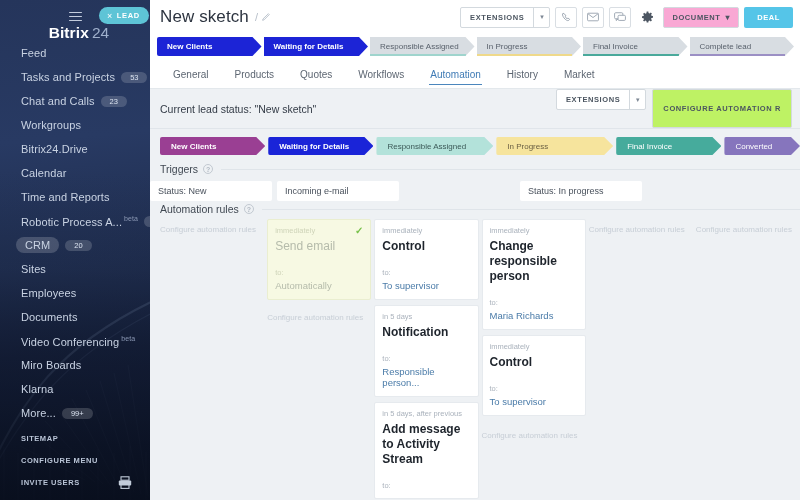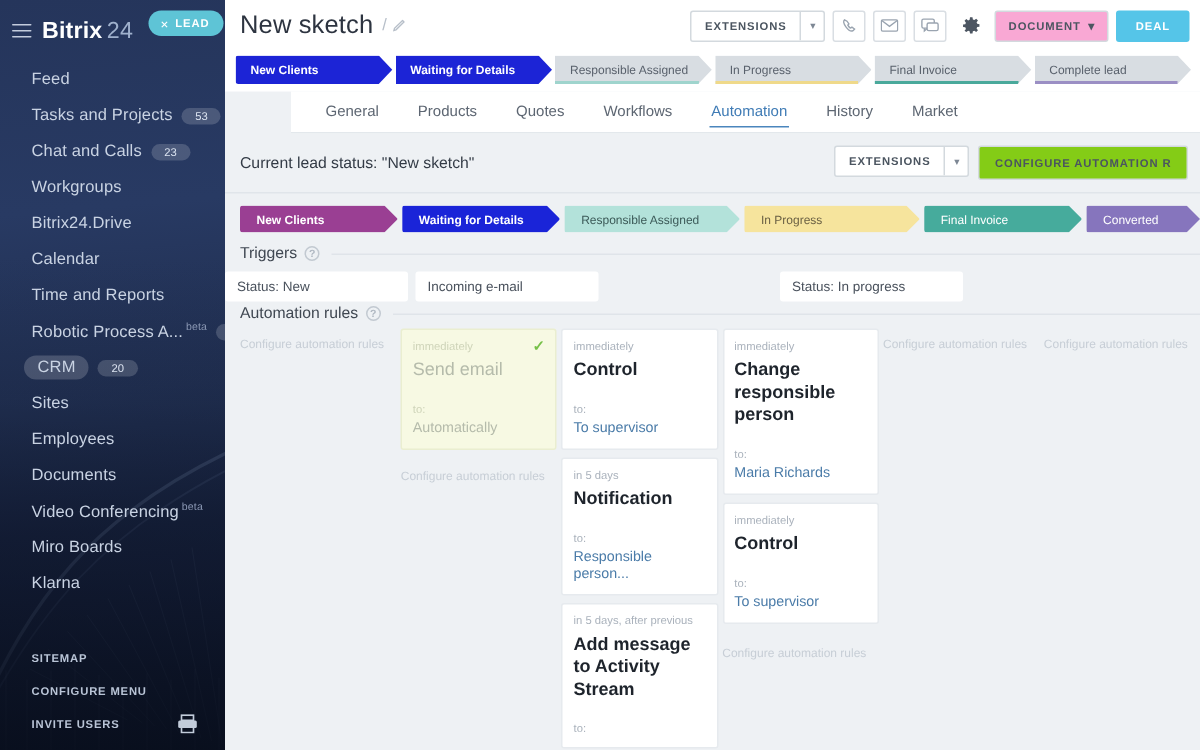--- a/index.html
+++ b/index.html
@@ -19,21 +19,21 @@
   }
   .sb-photo {
     position: absolute; left: 0; right: 0; top: 170px; height: 330px;
     background:
       linear-gradient(to bottom, rgba(30,45,75,0) 0%, rgba(28,42,72,0.25) 30%, rgba(14,22,42,0.55) 65%, rgba(8,14,28,0.85) 100%);
     pointer-events: none;
   }
   .sb-cable {
     position: absolute; pointer-events: none; opacity: .55;
   }
-  .sb-logo { display: flex; align-items: center; padding: 9px 0 0 8px; height: 32px; }
+  .sb-logo { display: flex; align-items: center; padding: 9px 0 0 8px; height: 32px; flex-direction: column; }
   .sb-burger { width: 13px; margin-right: 7px; }
   .sb-burger i { display: block; height: 1.5px; background: #c3ccdd; margin: 2.6px 0; border-radius: 1px; }
   .sb-name { color: #fff; font-size: 15.5px; font-weight: 700; letter-spacing: .1px; }
   .sb-name .n24 { color: #9fb0cc; font-weight: 400; margin-left: 3px; }
   .lead-pill {
     position: absolute; left: 99px; top: 7px; height: 17px; min-width: 50px;
     background: #5ec4d6; border-radius: 9px; color: #fff;
     display: flex; align-items: center; gap: 4px; padding: 0 8px;
     font-size: 7.5px; font-weight: 700; letter-spacing: .6px;
   }
@@ -112,41 +112,41 @@
     background: #d8dde2; flex: 1 1 0;
     clip-path: polygon(0 0, calc(100% - 9px) 0, 100% 50%, calc(100% - 9px) 100%, 0 100%, 0 100%);
   }
   .fseg.first { clip-path: polygon(0 0, calc(100% - 9px) 0, 100% 50%, calc(100% - 9px) 100%, 0 100%); border-radius: 2px 0 0 2px; }
   .fseg.act { background: #1c24d6; color: #fff; font-weight: 700; }
   .fseg .ul { position: absolute; left: 0; bottom: 0; height: 2px; width: calc(100% - 9px); }
 
   
   .tabs {
     background: #fff; display: flex; gap: 0; padding: 0 0 0 10px;
-    border-bottom: 1px solid #e3e8ec; height: 28px; align-items: stretch; margin-left: 44px;
+    border-bottom: 1px solid #e3e8ec; height: 28px; align-items: stretch;
   }
   .tab {
     display: flex; align-items: center; padding: 0 13px; font-size: 10px;
     color: #5d6672; position: relative;
   }
   .tab.on { color: #3f7bb5; }
   .tab.on:after {
     content:""; position: absolute; left: 12px; right: 12px; bottom: 3px;
     height: 1.5px; background: #4b86bd;
   }
 
   
   .statusrow {
     height: 40px; display: flex; align-items: center; padding: 0 8px 0 10px;
     background: #eef1f4; border-bottom: 1px solid #e0e5ea;
   }
   .statusrow .lbl { font-size: 10.5px; color: #333b46; }
   .statusrow .right { margin-left: auto; display: flex; gap: 6px; }
   .btn-conf {
-    height: 23px; padding: 0 10px; background: #84cc16; border: 1px solid #d3d9de;
+    height: 39px; padding: 0 10px; background: #bef264; border: 1px solid #d3d9de;
     border-radius: 2px; display: flex; align-items: center;
     font-size: 7.5px; font-weight: 700; color: #4b5560; letter-spacing: .6px;
     white-space: nowrap;
   }
 
   
   .stages { display: flex; gap: 3px; padding: 8px 0 8px 10px; }
   .st {
     position: relative; height: 18px; display: flex; align-items: center;
     padding-left: 11px; font-size: 8px; white-space: nowrap; flex: 1 1 0;
@@ -288,20 +288,24 @@
           <span class="lbl">Documents</span>
         </div>
         <div class="sb-item">
           <span class="lbl">Video Conferencing<span class="beta">beta</span></span>
         </div>
         <div class="sb-item">
           <span class="lbl">Miro Boards</span>
         </div>
         <div class="sb-item">
           <span class="lbl">Klarna</span>
+        </div>
+        <div class="sb-item">
+          <span class="lbl">More...</span>
+          <span class="sb-badge">99+</span>
         </div>
       </div>
 
     <div class="sb-foot" id="sbfoot">
         <div>SITEMAP</div>
         <div>CONFIGURE MENU</div>
         <div>INVITE USERS</div>
       </div>
 
     <svg class="sb-print" width="14" height="13" viewBox="0 0 14 13">

